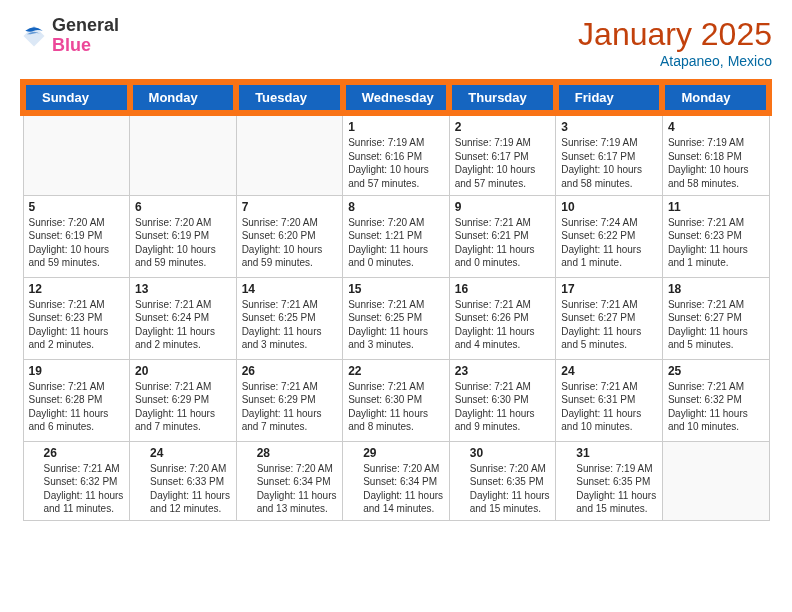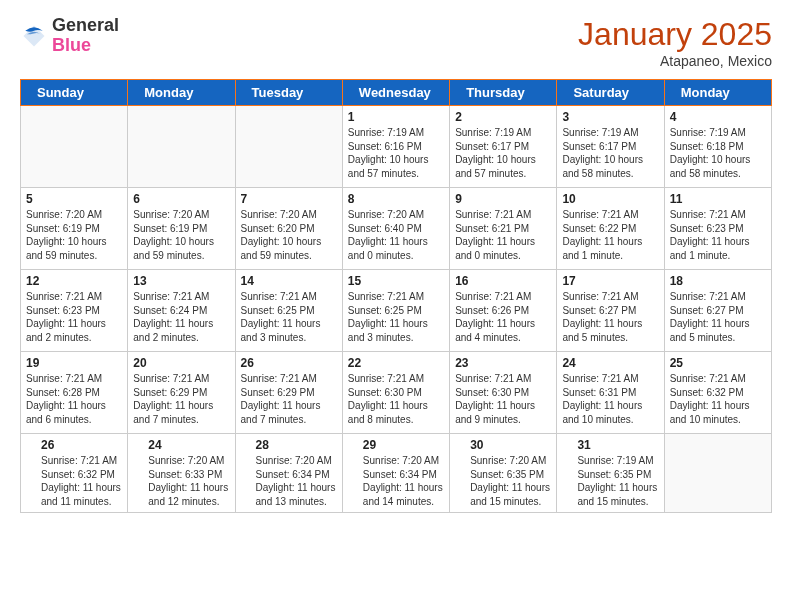--- a/index.html
+++ b/index.html
@@ -42,37 +42,37 @@
     .title-block {
       text-align: right;
     }
     .month-title {
       font-size: 32px;
       color: #c2410c;
       font-weight: normal;
     }
     .subtitle {
       font-size: 14px;
-      color: #404040;
+      color: #0369a1;
     }
     .calendar {
       flex: 1;
       border: 1px solid #ccc;
       border-collapse: collapse;
       width: 100%;
       table-layout: fixed;
     }
     .calendar th {
       background-color: #1565C0;
       color: #fff;
       text-align: left;
       padding: 5px 16px;
       font-size: 13px;
       font-weight: bold;
-      border: 1px solid #f97316;
+      border: 6px solid #f97316;
     }
     .calendar td {
       border: 1px solid #ccc;
       vertical-align: top;
       padding: 4px 5px;
       font-size: 10.5px;
       color: #333;
       background: #fff;
       height: 82px;
     }
@@ -118,21 +118,21 @@
   </div>
 
   <table class="calendar">
     <thead>
       <tr>
       <th>Sunday</th>
           <th>Monday</th>
           <th>Tuesday</th>
           <th>Wednesday</th>
           <th>Thursday</th>
-          <th>Saturday</th>
+          <th>Friday</th>
           <th>Monday</th>
         </tr>
     </thead>
     <tbody id="calendar-body">
     <tr>
           <td class="empty"></td>
           <td class="empty"></td>
           <td class="empty"></td>
           <td>
             <div class="day-number">1</div>
@@ -174,32 +174,32 @@
           </td>
           <td>
             <div class="day-number">7</div>
             <div class="day-info">Sunrise: 7:20 AM
 Sunset: 6:20 PM
 Daylight: 10 hours and 59 minutes.</div>
           </td>
           <td>
             <div class="day-number">8</div>
             <div class="day-info">Sunrise: 7:20 AM
-Sunset: 6:40 PM
+Sunset: 1:21 PM
 Daylight: 11 hours and 0 minutes.</div>
           </td>
           <td>
             <div class="day-number">9</div>
             <div class="day-info">Sunrise: 7:21 AM
 Sunset: 6:21 PM
 Daylight: 11 hours and 0 minutes.</div>
           </td>
           <td>
             <div class="day-number">10</div>
-            <div class="day-info">Sunrise: 7:21 AM
+            <div class="day-info">Sunrise: 7:24 AM
 Sunset: 6:22 PM
 Daylight: 11 hours and 1 minute.</div>
           </td>
           <td>
             <div class="day-number">11</div>
             <div class="day-info">Sunrise: 7:21 AM
 Sunset: 6:23 PM
 Daylight: 11 hours and 1 minute.</div>
           </td>
         </tr>

